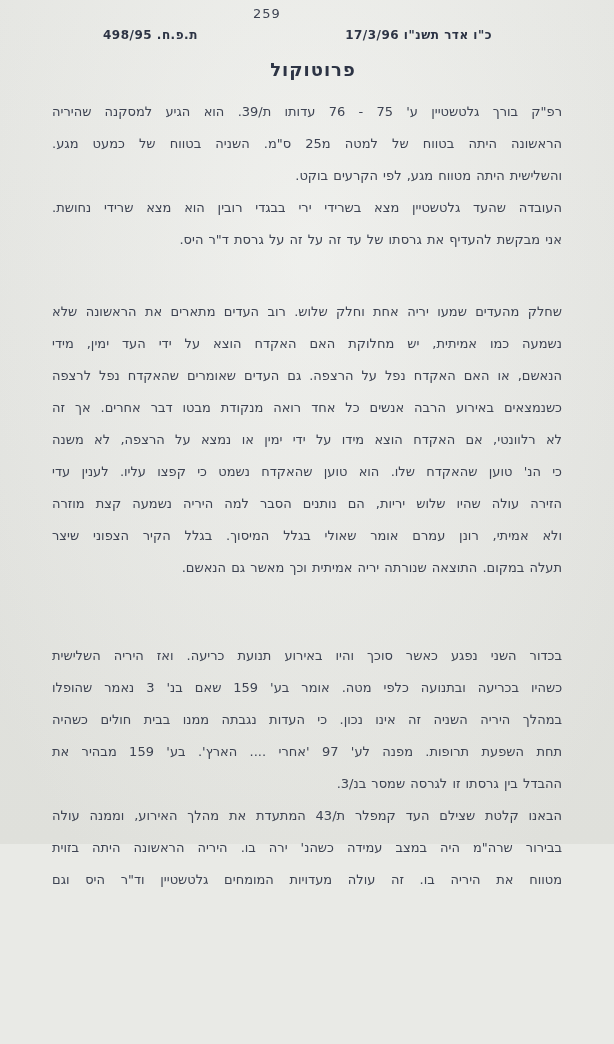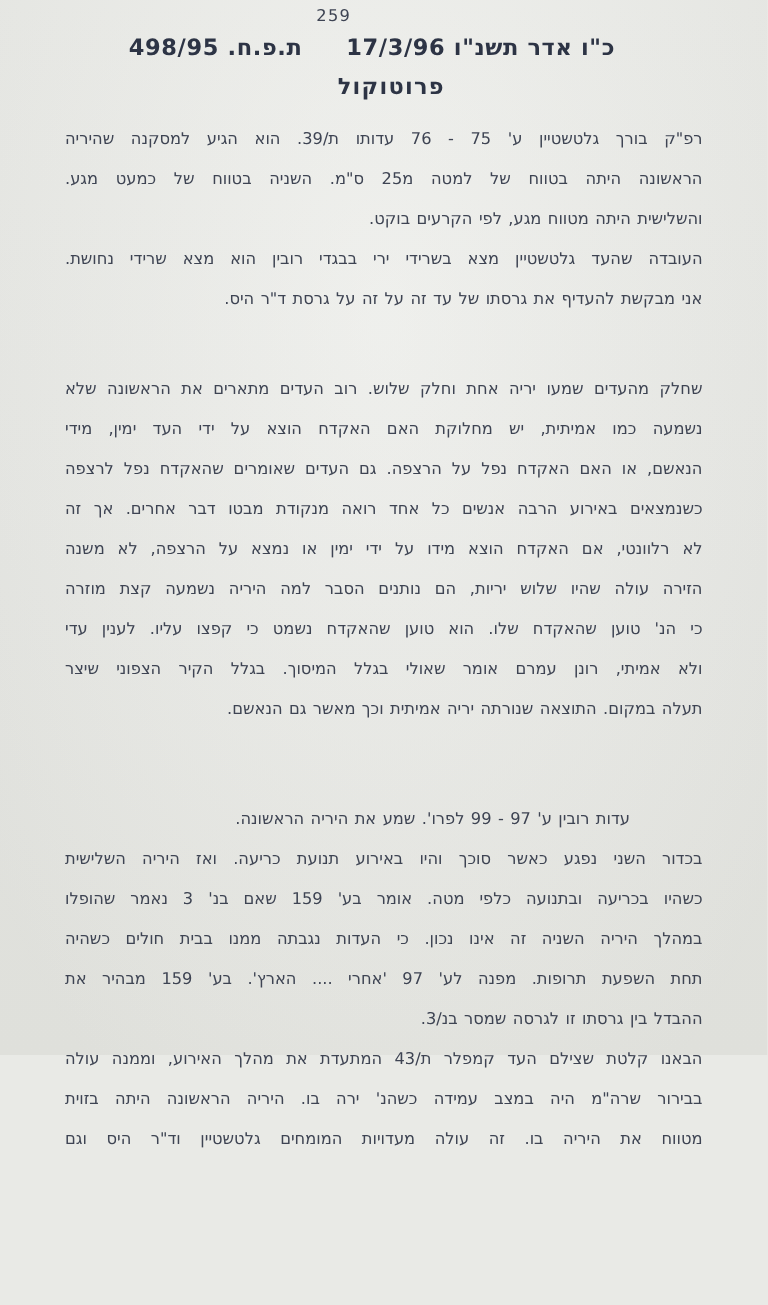--- a/index.html
+++ b/index.html
@@ -42,21 +42,21 @@
     left: 0;
     right: 0;
     padding-right: 122px;
     padding-left: 103px;
     display: flex;
     justify-content: space-between;
     align-items: baseline;
     direction: rtl;
   }
   .hearing-date, .case-number {
-    font-size: 18px;
+    font-size: 12px;
     font-weight: bold;
     color: var(--ink-bold);
     letter-spacing: 0.5px;
     white-space: nowrap;
   }
   .doc-title {
     position: absolute;
     top: 59px;
     left: 0;
     width: 100%;
@@ -114,27 +114,26 @@
         <div class="line r">והשלישית היתה מטווח מגע, לפי הקרעים בוקט.</div>
         <div class="line j">העובדה שהעד גלטשטיין מצא בשרידי ירי בבגדי רובין הוא מצא שרידי נחושת.</div>
         <div class="line r">אני מבקשת להעדיף את גרסתו של עד זה על זה על גרסת ד"ר היס.</div>
       </div>
     <div class="block gap-after-b">
         <div class="line j">שחלק מהעדים שמעו יריה אחת וחלק שלוש. רוב העדים מתארים את הראשונה שלא</div>
         <div class="line j">נשמעה כמו אמיתית, יש מחלוקת האם האקדח הוצא על ידי העד ימין, מידי</div>
         <div class="line j">הנאשם, או האם האקדח נפל על הרצפה. גם העדים שאומרים שהאקדח נפל לרצפה</div>
         <div class="line j">כשנמצאים באירוע הרבה אנשים כל אחד רואה מנקודת מבטו דבר אחרים. אך זה</div>
         <div class="line j">לא רלוונטי, אם האקדח הוצא מידו על ידי ימין או נמצא על הרצפה, לא משנה</div>
+        <div class="line j">כי הנ' טוען שהאקדח שלו. הוא טוען שהאקדח נשמט כי קפצו עליו. לענין עדי</div>
         <div class="line j">הזירה עולה שהיו שלוש יריות, הם נותנים הסבר למה היריה נשמעה קצת מוזרה</div>
-        <div class="line j">כי הנ' טוען שהאקדח שלו. הוא טוען שהאקדח נשמט כי קפצו עליו. לענין עדי</div>
         <div class="line j">ולא אמיתי, רונן עמרם אומר שאולי בגלל המיסוך. בגלל הקיר הצפוני שיצר</div>
         <div class="line r">תעלה במקום. התוצאה שנורתה יריה אמיתית וכך מאשר גם הנאשם.</div>
       </div>
     <div class="block">
-        <div class="line ri">עדות רובין ע' 97 - 99 לפרו'. שמע את היריה הראשונה.</div>
         <div class="line j">בכדור השני נפגע כאשר סוכך והיו באירוע תנועת כריעה. ואז היריה השלישית</div>
         <div class="line j">כשהיו בכריעה ובתנועה כלפי מטה. אומר בע' 159 שאם בנ' 3 נאמר שהופלו</div>
         <div class="line j">במהלך היריה השניה זה אינו נכון. כי העדות נגבתה ממנו בבית חולים כשהיה</div>
         <div class="line j">תחת השפעת תרופות. מפנה לע' 97 'אחרי .... הארץ'. בע' 159 מבהיר את</div>
         <div class="line r">ההבדל בין גרסתו זו לגרסה שמסר בנ/3.</div>
         <div class="line j">הבאנו קלטת שצילם העד קמפלר ת/43 המתעדת את מהלך האירוע, וממנה עולה</div>
         <div class="line j">בבירור שרה"מ היה במצב עמידה כשהנ' ירה בו. היריה הראשונה היתה בזוית</div>
         <div class="line j">מטווח את היריה בו. זה עולה מעדויות המומחים גלטשטיין וד"ר היס וגם</div>
       </div>
   </div>

